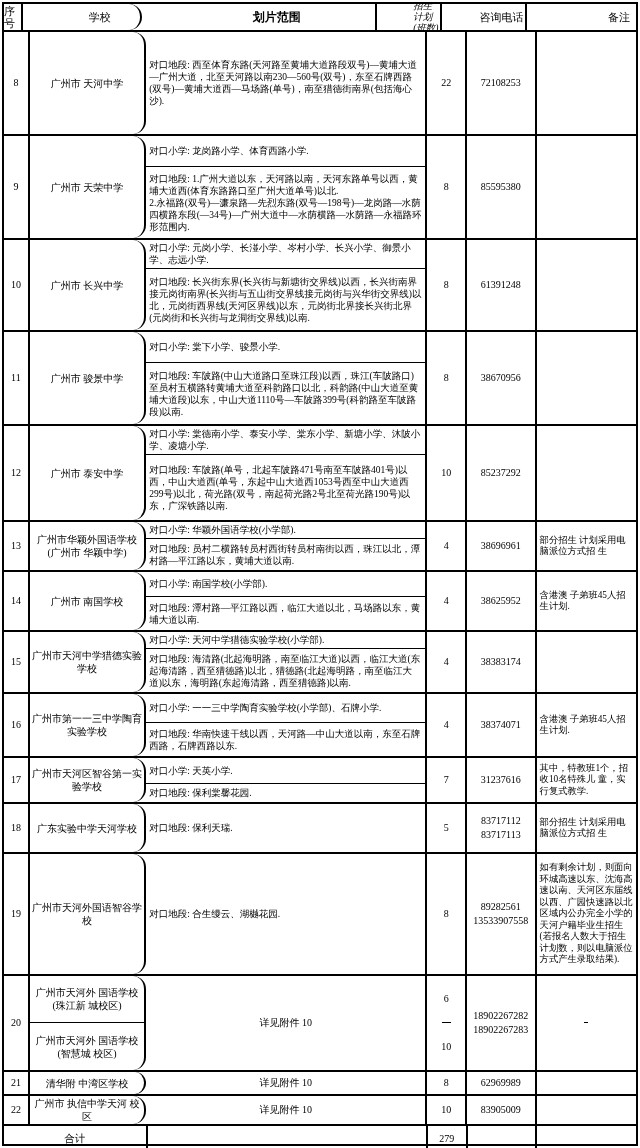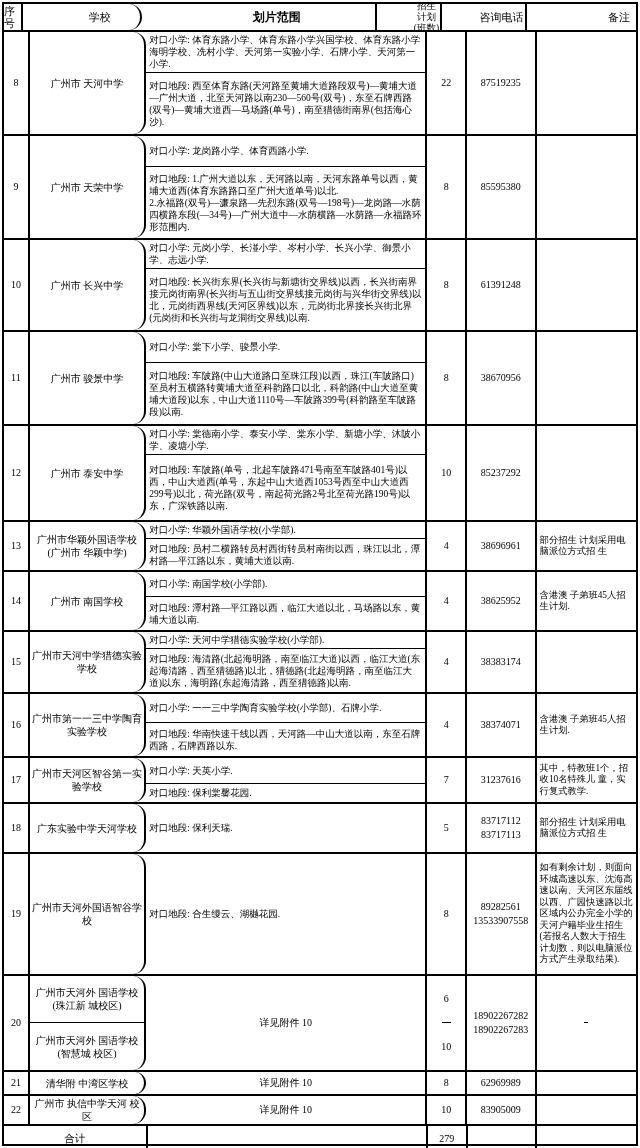--- a/index.html
+++ b/index.html
@@ -33,34 +33,33 @@
 </head>
 <body>
 
 <div class="page">
   <div class="tbl">
 
     <div class="row hdr">
       <div class="cell c-no">序号</div>
       <div class="cell c-school">学校</div>
       <div class="cell c-range">划片范围</div>
-      <div class="cell c-plan" style="text-align:center;font-size:9.5px;line-height:11px;">招生计划 (班数)</div>
+      <div class="cell c-plan" style="text-align:left;font-size:9.5px;line-height:11px;font-style:italic;">招生计划 (班数)</div>
       <div class="cell c-phone">咨询电话</div>
       <div class="cell c-remark">备注</div>
     </div>
 
     <div class="row" style="min-height:104px">
       <div class="cell c-no">8</div>
       <div class="cell c-school">广州市 天河中学</div>
       <div class="cell c-range">
-        <div class="sub-x">对口小学: 体育东路小学、体育东路小学兴国学校、体育东路小学海明学校、冼村小学、天河第一实验小学、石牌小学、天河第一小学.</div>
         <div class="sub-d">对口地段: 西至体育东路(天河路至黄埔大道路段双号)—黄埔大道—广州大道，北至天河路以南230—560号(双号)，东至石牌西路(双号)—黄埔大道西—马场路(单号)，南至猎德街南界(包括海心沙).</div>
       </div>
       <div class="cell c-plan">22</div>
-      <div class="cell c-phone">87519235</div>
+      <div class="cell c-phone">72108253</div>
       <div class="cell c-remark"></div>
     </div>
 
     <div class="row" style="min-height:104px">
       <div class="cell c-no">9</div>
       <div class="cell c-school">广州市 天荣中学</div>
       <div class="cell c-range">
         <div class="sub-x" style="min-height:26px;">对口小学: 龙岗路小学、体育西路小学.</div>
         <div class="sub-d pre">对口地段: 1.广州大道以东，天河路以南，天河东路单号以西，黄埔大道西(体育东路路口至广州大道单号)以北.
 2.永福路(双号)—濂泉路—先烈东路(双号—198号)—龙岗路—水荫四横路东段(—34号)—广州大道中—水荫横路—水荫路—永福路环形范围内.</div>

